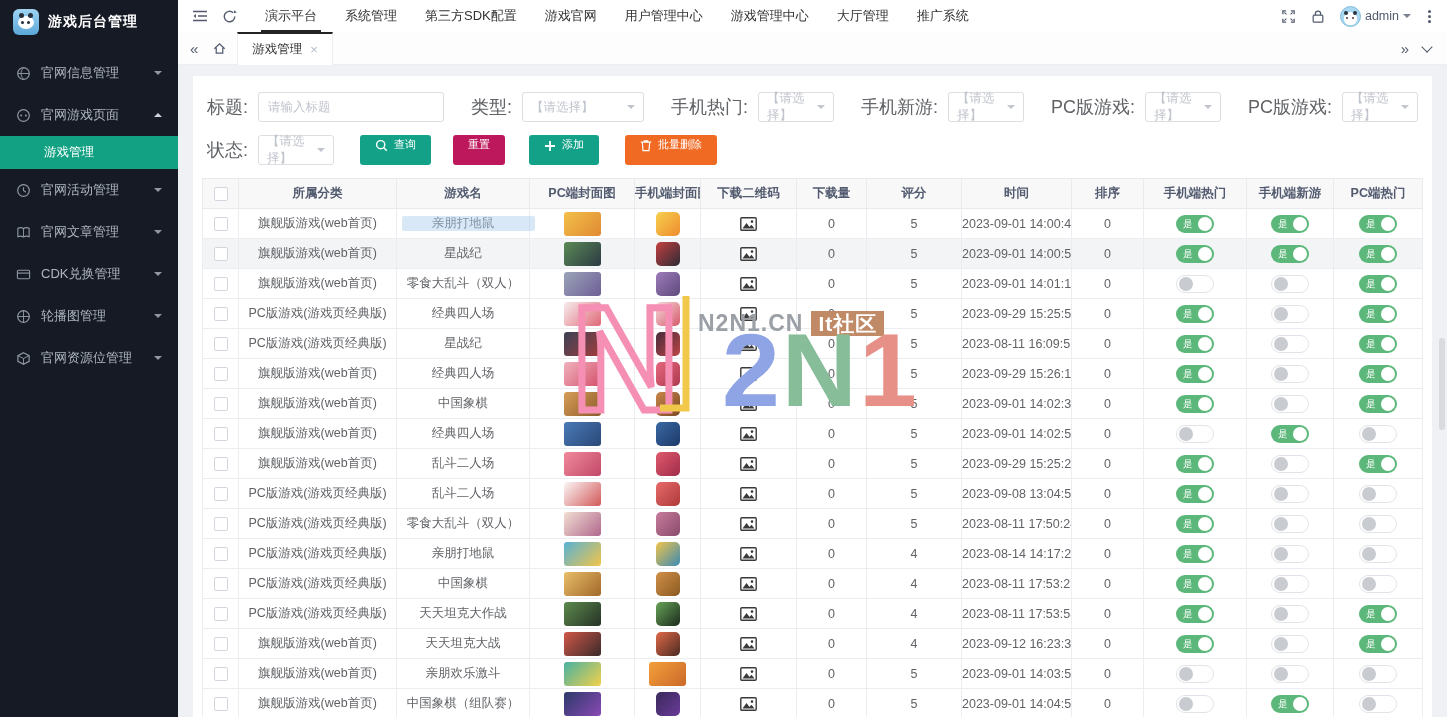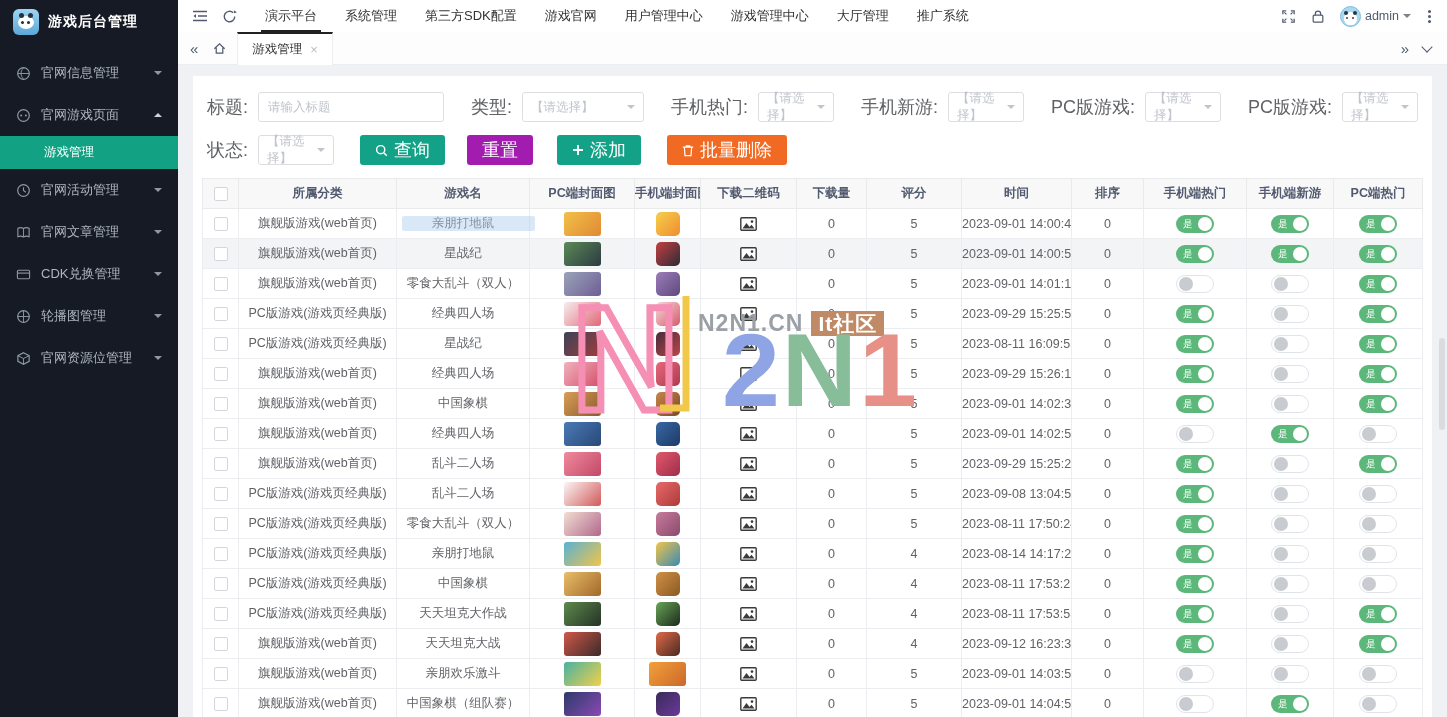--- a/index.html
+++ b/index.html
@@ -49,23 +49,23 @@
   
   .f-row { display:flex; align-items:center; margin:0 0 13px 6px; }
   .f-label { font-size:18px; color:#606266; margin-right:10px; white-space:nowrap; }
   .f-input { width:186px; height:30px; border:1px solid #dcdee2; border-radius:3px; padding:0 9px; font-size:12.5px; color:#515a6e; outline:none; font-family:Liberation Serif, serif; }
   .f-input::placeholder { color:#c0c4cc; }
   .sel { height:30px; border:1px solid #dcdee2; border-radius:3px; display:flex; align-items:center; justify-content:space-between; padding:0 8px; font-size:12.5px; color:#c0c4cc; cursor:pointer; background:#fff; }
   .sel.wide { width:122px; }
   .sel.mini { width:76px; }
   .sel-caret { width:0; height:0; border:4px solid transparent; border-top-color:#c0c4cc; margin:4px 0 0 6px; }
   .f-gap { margin-left:27px; }
-  .btn { height:30px; border:none; border-radius:3px; color:#fff; font-size:18px; display:inline-flex; align-items:center; gap:6px; padding:13px 15px; cursor:pointer; font-family:inherit; }
+  .btn { height:30px; border:none; border-radius:3px; color:#fff; font-size:11px; display:inline-flex; align-items:flex-end; gap:6px; padding:13px 15px; cursor:pointer; font-family:inherit; }
   .btn-search { background:#13a287; margin-left:26px; }
-  .btn-reset { background:#a21caf; margin-left:22px; }
+  .btn-reset { background:#be185d; margin-left:22px; }
   .btn-add { background:#13a287; margin-left:24px; }
   .btn-del { background:#f06a24; margin-left:26px; }
 
   
   table { width:calc(100% - 2px); margin:3px 0 0 1px; border-collapse:collapse; table-layout:fixed; }
   th { height:30px; background:#f8f8f9; color:#515a6e; font-size:12.5px; font-weight:bold; border:1px solid #e8eaec; text-align:center; overflow:hidden; white-space:nowrap; }
   td { height:30px; border:1px solid #ebedf0; text-align:center; font-size:12.5px; color:#606266; overflow:hidden; white-space:nowrap; }
   tr.hl td { background:#f3f4f6; }
   .cbx { display:inline-block; width:14px; height:14px; border:1px solid #d3d7dd; border-radius:2px; background:#fff; vertical-align:middle; cursor:pointer; }
   .thumb { margin:0 auto; }

